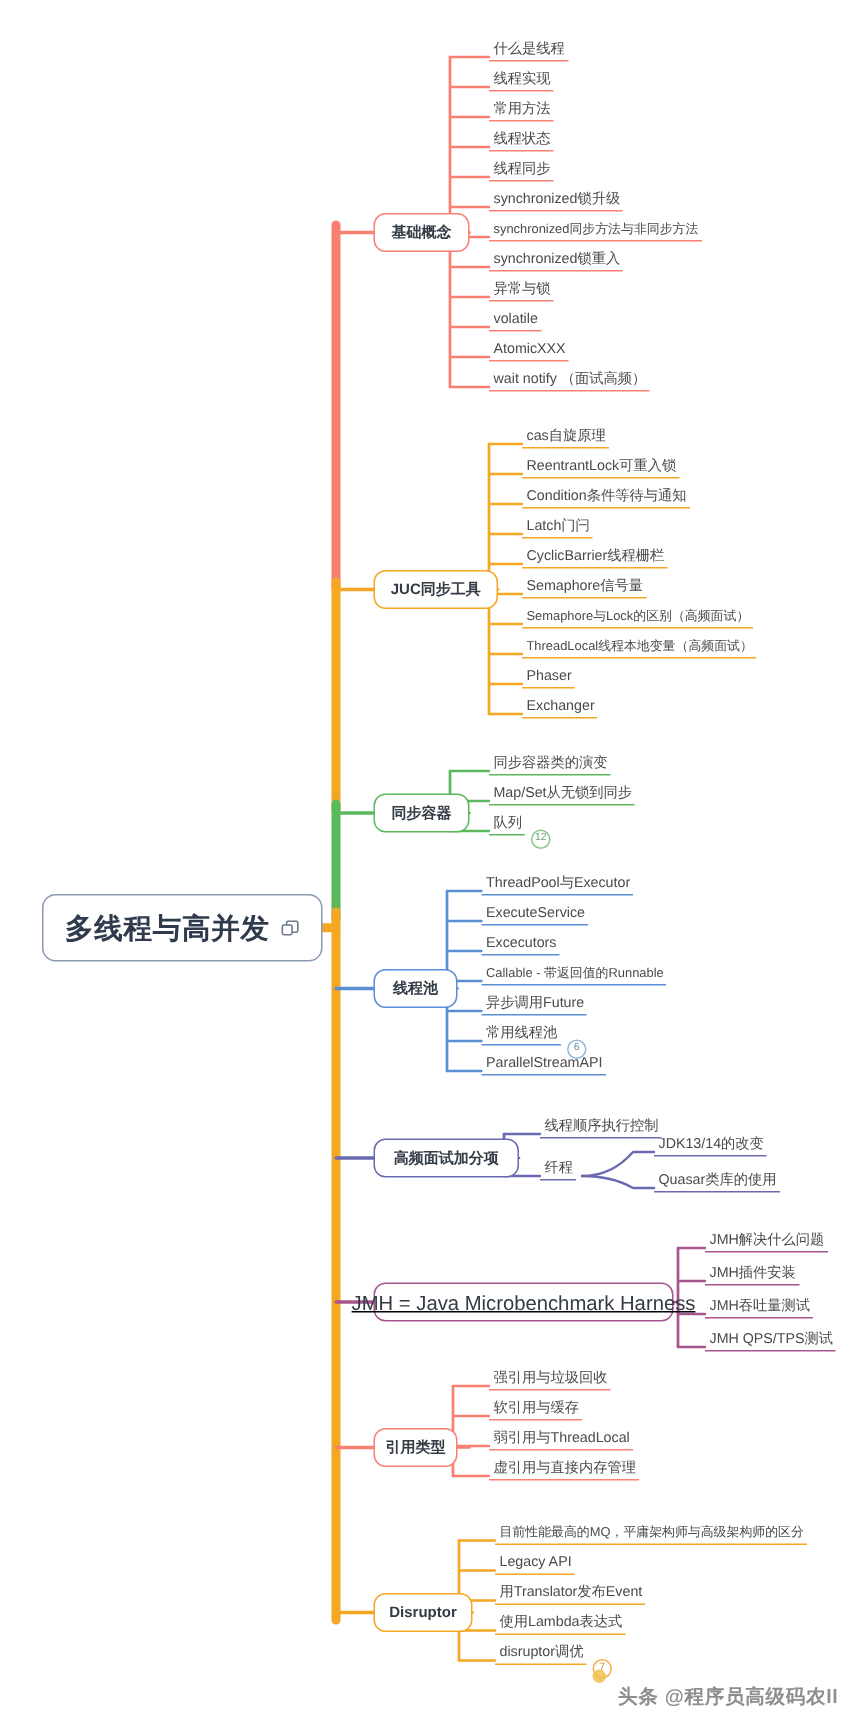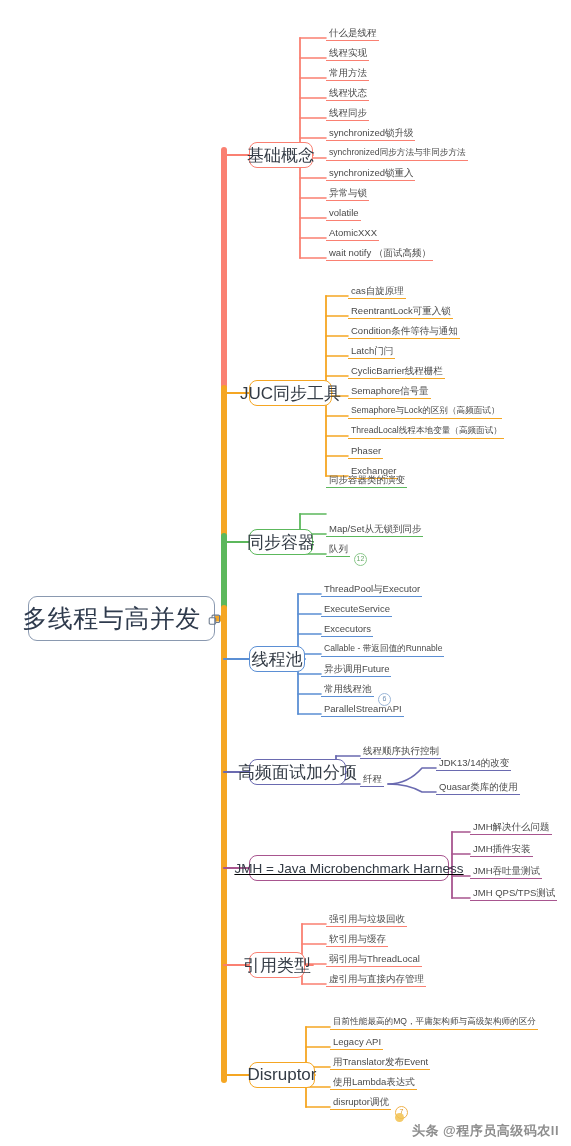--- a/index.html
+++ b/index.html
@@ -19,37 +19,37 @@
     box-sizing:border-box;
     border:1.6px solid #8a99b0;
     border-radius:9px;
     background:#ffffff;
     display:flex;align-items:center;justify-content:center;
     gap:7px;
     padding:0 12px;
     white-space:nowrap;
   }
   .root-label{
-    font-size:25px;font-weight:normal;color:#2f3b4d;letter-spacing:.5px;
+    font-size:19px;font-weight:bold;color:#2f3b4d;letter-spacing:.5px;
   }
   .copy-icon{display:inline-block;width:13px;height:13px;position:relative;top:1px;}
 
   
   .branch-node{
     position:absolute;
     box-sizing:border-box;
     border:1.5px solid #cccccc;
     border-radius:8px;
     background:#ffffff;
     display:flex;align-items:center;justify-content:center;
     padding:0 9px;
     white-space:nowrap;
     height:26px;
   }
-  .branch-label{font-size:17px;font-weight:normal;color:#333b45;}
+  .branch-label{font-size:10px;font-weight:bold;color:#333b45;}
   .branch-node.wide .branch-label{font-weight:normal;font-size:13.5px;}
 
   
   .leaf{
     position:absolute;
     white-space:nowrap;
     font-size:9.5px;
     color:#4a4a4a;
     line-height:11px;
     padding:0 2px 2px 3px;
@@ -201,21 +201,21 @@
       <div class="leaf" style="left: 348px; top: 345px; border-bottom-color: rgb(245, 166, 35);">Latch门闩</div>
       <div class="leaf" style="left: 348px; top: 365px; border-bottom-color: rgb(245, 166, 35);">CyclicBarrier线程栅栏</div>
       <div class="leaf" style="left: 348px; top: 385px; border-bottom-color: rgb(245, 166, 35);">Semaphore信号量</div>
       <div class="leaf tiny" style="left: 348px; top: 405px; border-bottom-color: rgb(245, 166, 35); text-align: right;">Semaphore与Lock的区别（高频面试）</div>
       <div class="leaf tiny" style="left: 348px; top: 425px; border-bottom-color: rgb(245, 166, 35);">ThreadLocal线程本地变量（高频面试）</div>
       <div class="leaf" style="left: 348px; top: 445px; border-bottom-color: rgb(245, 166, 35);">Phaser</div>
       <div class="leaf" style="left: 348px; top: 465px; border-bottom-color: rgb(245, 166, 35);">Exchanger</div>
       <div class="branch-node" style="left: 249px; top: 529px; width: 64px; border-color: rgb(92, 184, 92);">
         <span class="branch-label">同步容器</span>
       </div>
-      <div class="leaf" style="left: 326px; top: 474px; border-bottom-color: rgb(92, 184, 92);">同步容器类的演变</div>
+      <div class="leaf" style="left: 326px; top: 503px; border-bottom-color: rgb(92, 184, 92);">同步容器类的演变</div>
       <div class="leaf" style="left: 326px; top: 523px; border-bottom-color: rgb(92, 184, 92);">Map/Set从无锁到同步</div>
       <div class="leaf" style="left: 326px; top: 543px; border-bottom-color: rgb(92, 184, 92);">队列</div>
       <div class="badge green" style="left: 354px; top: 553px;">12</div>
       <div class="branch-node" style="left: 249px; top: 646px; width: 56px; border-color: rgb(91, 143, 212);">
         <span class="branch-label">线程池</span>
       </div>
       <div class="leaf" style="left: 321px; top: 583px; border-bottom-color: rgb(91, 143, 212);">ThreadPool与Executor</div>
       <div class="leaf" style="left: 321px; top: 603px; border-bottom-color: rgb(91, 143, 212);">ExecuteService</div>
       <div class="leaf" style="left: 321px; top: 623px; border-bottom-color: rgb(91, 143, 212);">Excecutors</div>
       <div class="leaf tiny" style="left: 321px; top: 643px; border-bottom-color: rgb(91, 143, 212);">Callable - 带返回值的Runnable</div>

